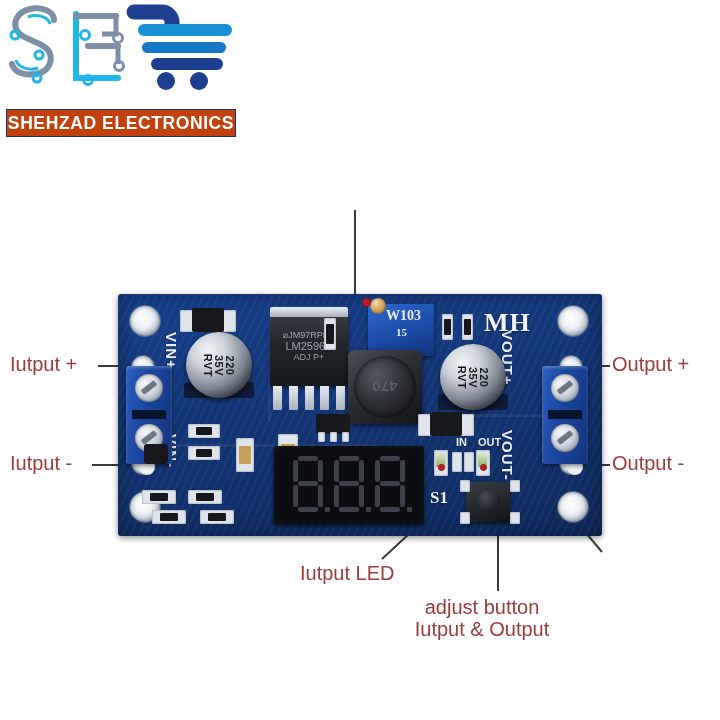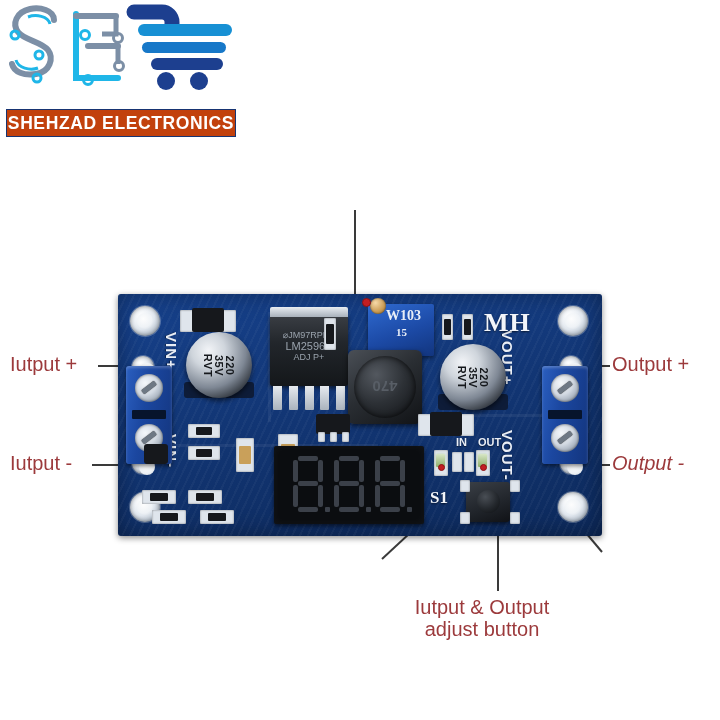--- a/index.html
+++ b/index.html
@@ -233,35 +233,36 @@
   <div class="dot" style="left:133px;top:362px;"></div>
 
   <div class="anno" style="left:10px;top:452px;">Iutput -</div>
   <div class="lead" style="left:92px;top:464px;width:44px;height:2px;"></div>
   <div class="dot" style="left:133px;top:461px;"></div>
 
   <div class="anno" style="left:612px;top:353px;">Output +</div>
   <div class="lead" style="left:588px;top:365px;width:22px;height:2px;"></div>
   <div class="dot" style="left:582px;top:362px;"></div>
 
-  <div class="anno" style="left:612px;top:452px;font-style:italic;">Output -</div>
+  <div class="anno" style="left:612px;top:452px;">Output -</div>
   <div class="lead" style="left:588px;top:464px;width:22px;height:2px;"></div>
   <div class="dot" style="left:582px;top:461px;"></div>
 
+  <div class="anno" style="left:300px;top:562px;">Iutput LED</div>
   <svg style="position:absolute;left:378px;top:505px;width:64px;height:56px;">
     <line x1="60" y1="2" x2="4" y2="54" stroke="#3a3a3a" stroke-width="2"></line>
   </svg>
 
   <svg style="position:absolute;left:556px;top:500px;width:52px;height:56px;">
     <line x1="4" y1="2" x2="46" y2="52" stroke="#3a3a3a" stroke-width="2"></line>
   </svg>
 
   <div class="anno center" style="left:392px;top:596px;width:180px;">
+    <div>adjust button</div>
     <div>Iutput &amp; Output</div>
-    <div>adjust button</div>
   </div>
   <div class="lead" style="left:497px;top:527px;width:2px;height:64px;"></div>
   <div class="dot" style="left:494px;top:521px;"></div>
 
   <div class="board">
 
     <div class="trace" style="left:10px;top:150px;width:250px;height:3px;"></div>
     <div class="trace" style="left:150px;top:18px;width:3px;height:110px;"></div>
     <div class="trace" style="left:300px;top:120px;width:170px;height:3px;"></div>
 

